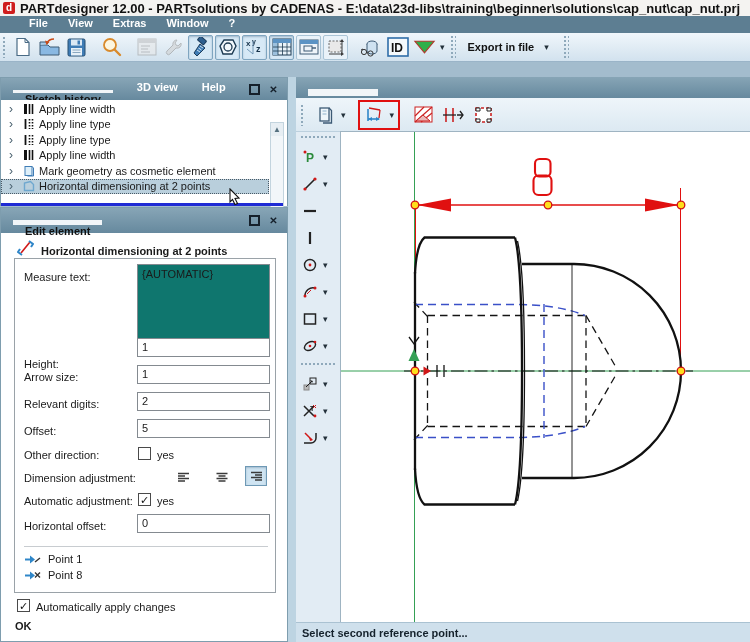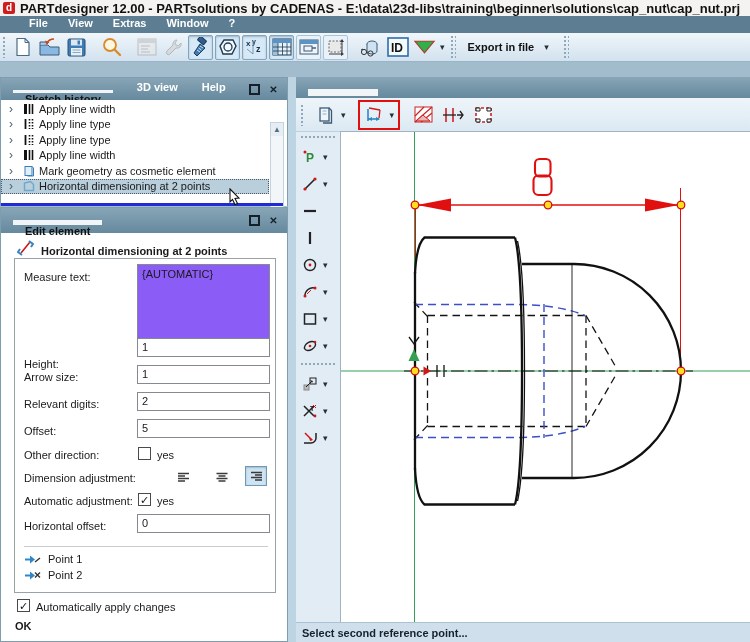--- a/index.html
+++ b/index.html
@@ -49,21 +49,21 @@
   .sbtn { position:absolute; left:0; width:12px; height:13px; background:#e7eef3; color:#55707f; font-size:8px; text-align:center; line-height:13px; }
 
   
   .panel-edit { left:0; top:207px; width:288px; height:435px; background:#fff; border:1px solid #7e9dae; }
   .panel-edit .phead { height:25px; }
   .ee-title { position:absolute; left:40px; top:37px; font-weight:700; }
   .ee-ticon { position:absolute; left:16px; top:32px; }
   .groupbox { position:absolute; left:13px; top:50px; width:262px; height:335px; border:1px solid #9aa2a8; }
   .flabel { position:absolute; left:9px; white-space:nowrap; }
   .finput { position:absolute; left:122px; width:133px; height:19px; border:1px solid #848a90; background:#fff; padding:2px 4px; font-family:"Liberation Sans",sans-serif; font-size:11px; }
-  .ftext { position:absolute; left:122px; top:5px; width:133px; height:78px; border:1px solid #848a90; background:#8b5cf6; padding:3px 4px; }
+  .ftext { position:absolute; left:122px; top:5px; width:133px; height:78px; border:1px solid #848a90; background:#0f766e; padding:3px 4px; }
   .cbx { position:absolute; width:13px; height:13px; border:1px solid #4a4a4a; background:#fff; font-size:11px; line-height:12px; text-align:center; color:#111; }
   .cblab { position:absolute; }
   .alignbtn { position:absolute; width:22px; height:20px; display:flex; align-items:center; justify-content:center; }
   .alignbtn.sel { background:#cfe4f2; border:1px solid #6e99b5; box-shadow:inset 0 1px 2px rgba(60,90,120,.3); }
   .gsep { position:absolute; left:9px; width:244px; height:1px; background:#c8ccd0; }
   .pointrow { position:absolute; left:10px; display:flex; align-items:center; gap:7px; }
   .okstatus { position:absolute; left:14px; top:412px; font-weight:700; }
 
   
   .panel-sketcher { left:296px; top:77px; width:454px; height:565px; background:#e2ecf4; }
@@ -358,21 +358,21 @@
           <path d="M10 8l5-4" stroke="#333" stroke-width="1.4"></path>
         </svg>
       <span>Point 1</span>
     </div>
     <div class="pointrow" style="top:310px">
       <svg width="16" height="11" viewBox="0 0 16 11">
           <path d="M0 5.5h6" stroke="#2f86c8" stroke-width="2"></path>
           <path d="M5 1.5l5 4-5 4z" fill="#2f86c8"></path>
           <path d="M10 2.5l5 5M15 2.5l-5 5" stroke="#333" stroke-width="1.4"></path>
         </svg>
-      <span>Point 2</span>
+      <span>Point 8</span>
     </div>
   </div>
 
   <div class="cbx" style="left:16px; top:391px">✓</div>
   <div class="cblab" style="left:35px; top:393px">Automatically apply changes</div>
   <div class="okstatus">OK</div>
 </div>
 
 <div class="abs vsplitter"></div>
 

